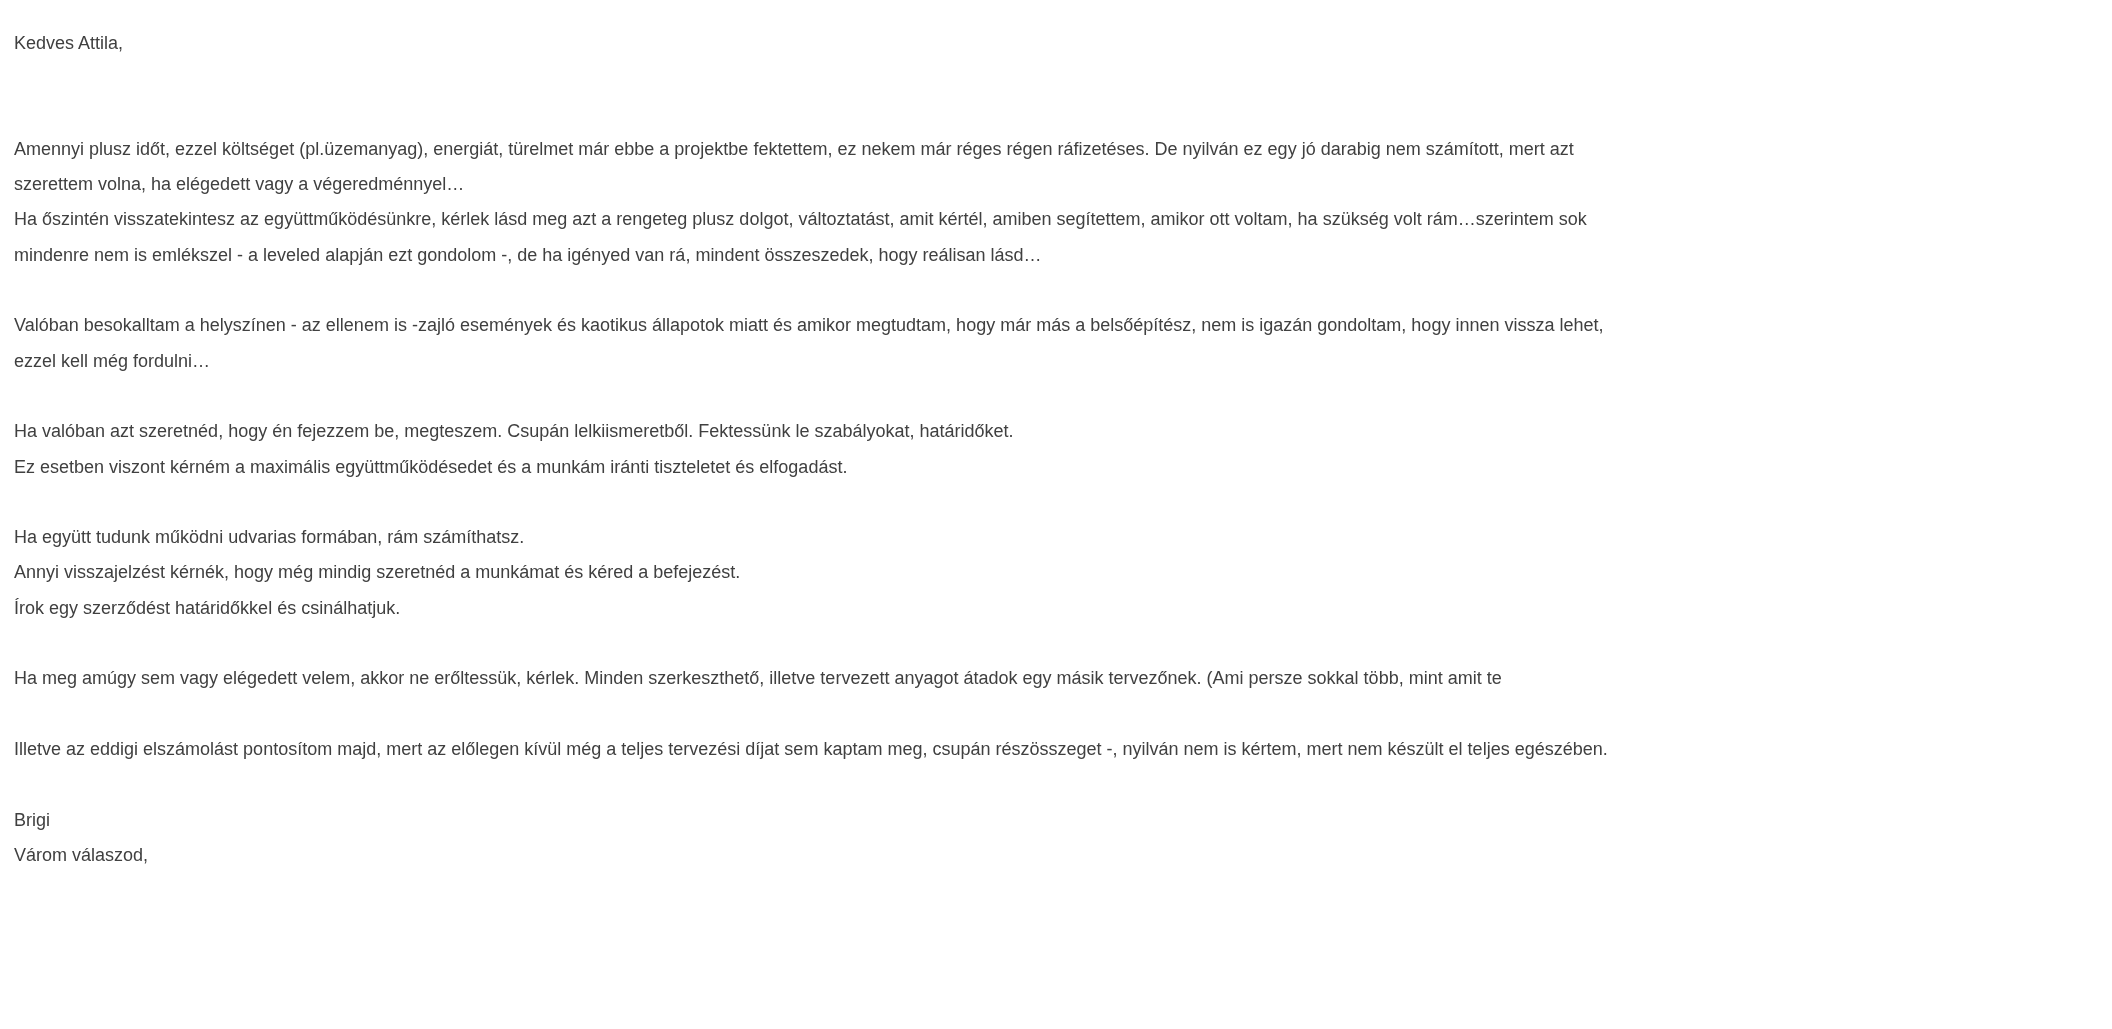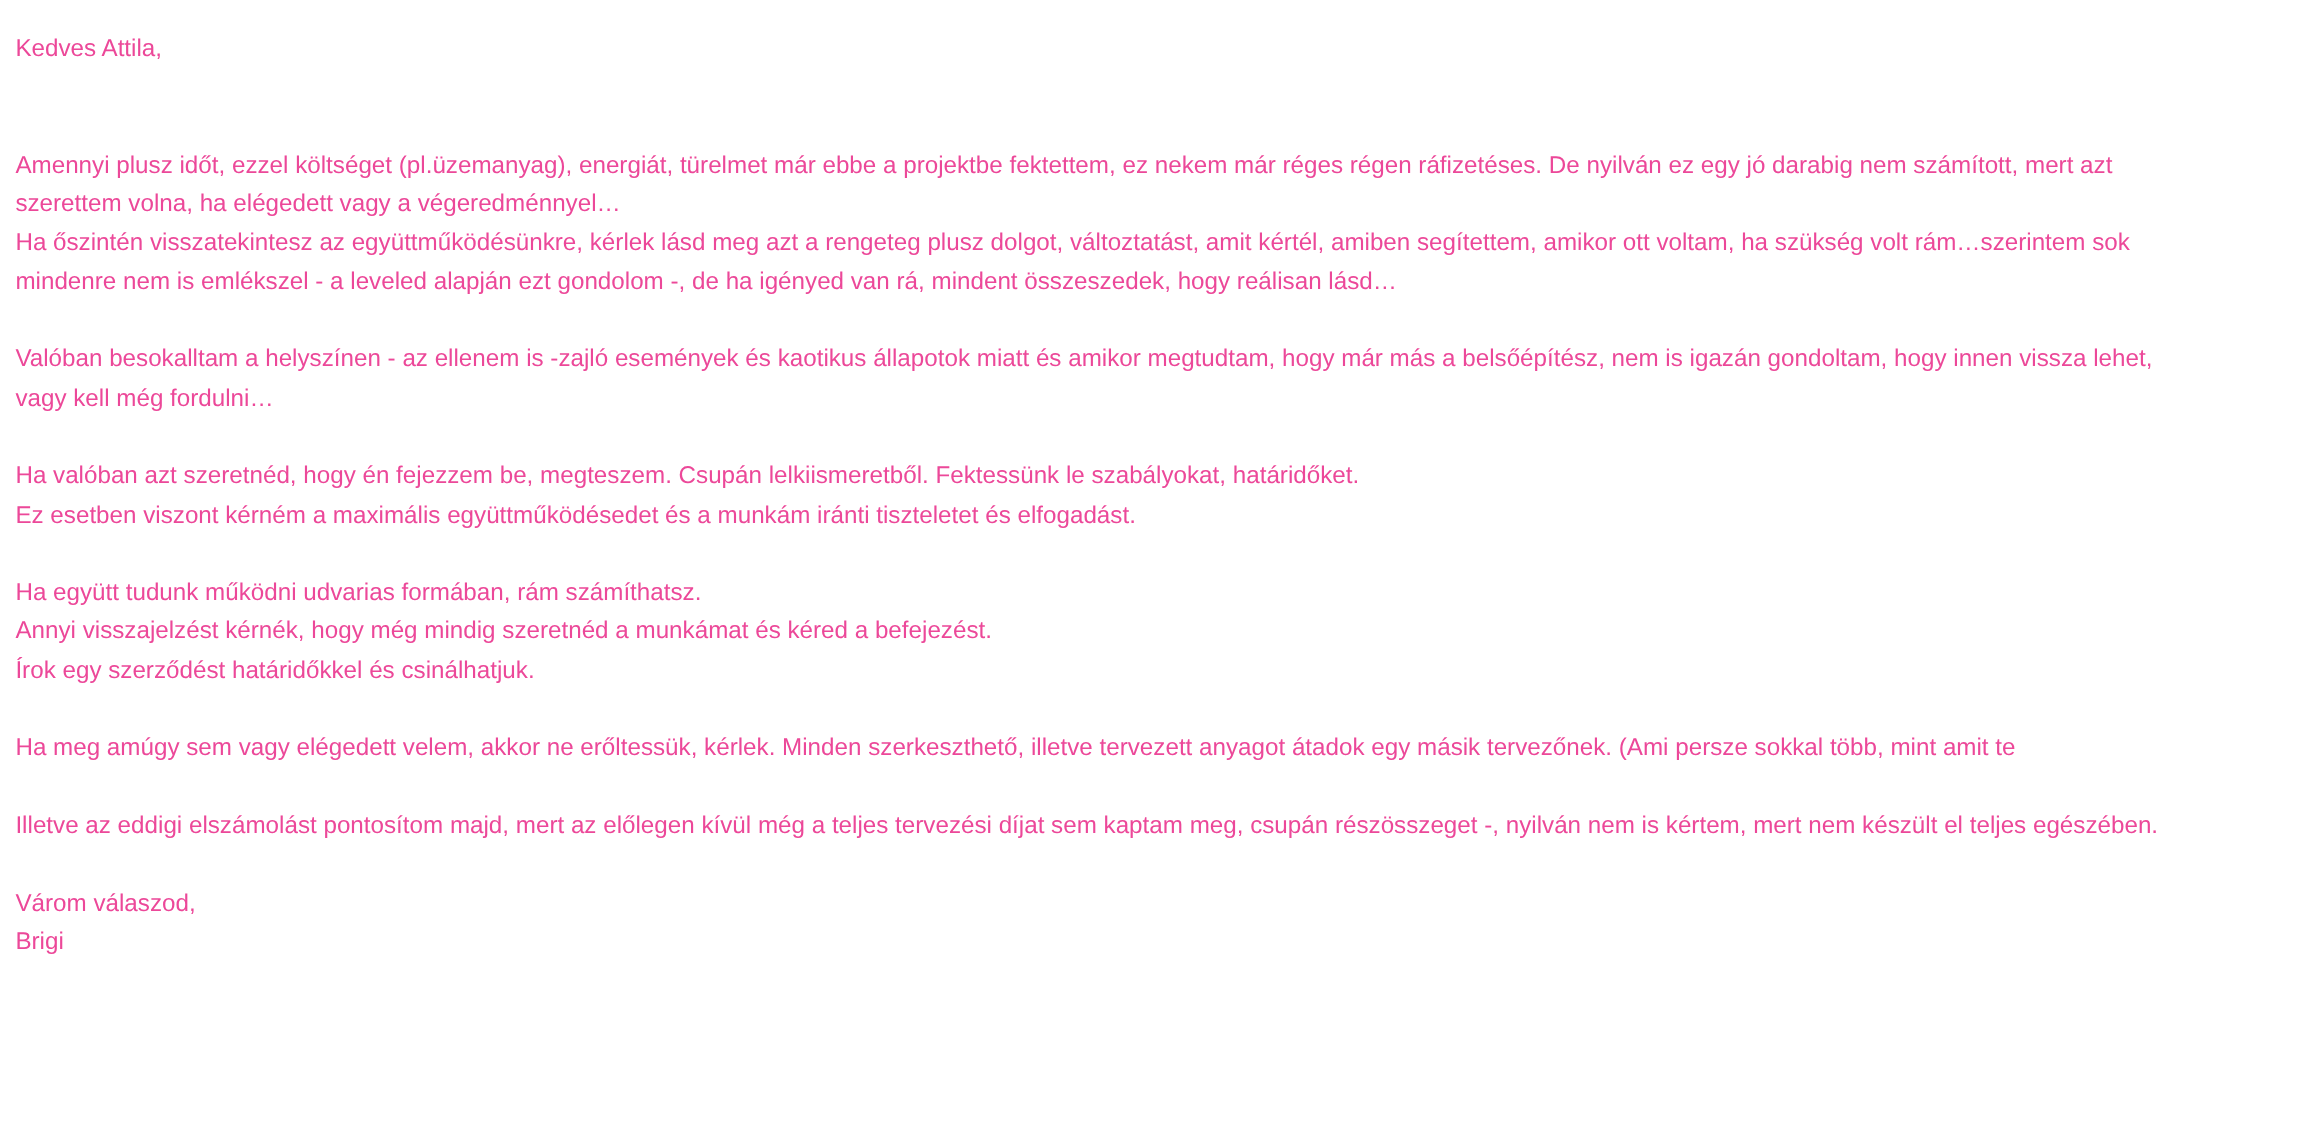--- a/index.html
+++ b/index.html
@@ -12,23 +12,23 @@
       height: 1029px;
       overflow: hidden;
       position: relative;
       font-family: "Liberation Sans", sans-serif;
     }
     .message-body {
       position: absolute;
       left: 14px;
       top: 26px;
       right: 16px;
-      font-size: 22px;
+      font-size: 18px;
       line-height: 35.3px;
-      color: #ec4899;
+      color: #404040;
     }
     .line {
       display: block;
       white-space: nowrap;
       min-height: 35.3px;
     }
     .blank {
       display: block;
       height: 35.3px;
     }
@@ -45,21 +45,21 @@
   <div>
     <span class="line">Amennyi plusz időt, ezzel költséget (pl.üzemanyag), energiát, türelmet már ebbe a  projektbe fektettem, ez nekem már réges régen ráfizetéses. De nyilván ez egy jó darabig nem számított, mert azt</span>
     <span class="line">szerettem volna, ha elégedett vagy a végeredménnyel…</span>
     <span class="line">Ha őszintén visszatekintesz az együttműködésünkre, kérlek lásd meg azt a rengeteg plusz dolgot, változtatást, amit kértél, amiben segítettem, amikor ott voltam, ha szükség volt rám…szerintem sok</span>
     <span class="line">mindenre nem is emlékszel - a leveled alapján ezt gondolom -, de ha igényed van rá, mindent összeszedek, hogy reálisan lásd…</span>
   </div>
   <span class="blank"></span>
 
   <div>
     <span class="line">Valóban besokalltam a helyszínen - az ellenem is -zajló események és kaotikus állapotok miatt és amikor megtudtam, hogy már más a belsőépítész, nem is igazán gondoltam, hogy innen vissza lehet,</span>
-    <span class="line">vagy kell még fordulni…</span>
+    <span class="line">ezzel kell még fordulni…</span>
   </div>
   <span class="blank"></span>
 
   <div>
     <span class="line">Ha valóban azt szeretnéd, hogy én fejezzem be, megteszem. Csupán lelkiismeretből. Fektessünk le szabályokat, határidőket.</span>
     <span class="line">Ez esetben viszont kérném a maximális együttműködésedet és a munkám iránti tiszteletet és elfogadást.</span>
   </div>
   <span class="blank"></span>
 
   <div>
@@ -72,15 +72,15 @@
   <div>
     <span class="line">Ha meg amúgy sem vagy elégedett velem, akkor ne erőltessük, kérlek. Minden szerkeszthető, illetve tervezett anyagot átadok egy másik tervezőnek. (Ami persze sokkal több, mint amit te</span>
   </div>
   <span class="blank"></span>
 
   <div>
     <span class="line">Illetve az eddigi elszámolást pontosítom majd, mert az előlegen kívül még a teljes tervezési díjat sem kaptam meg, csupán részösszeget -, nyilván nem is kértem, mert nem készült el teljes egészében.</span>
   </div>
   <span class="blank"></span>
 
+  <span class="line">Brigi</span>
   <span class="line">Várom válaszod,</span>
-  <span class="line">Brigi</span>
 </div>
 
 </body></html>

